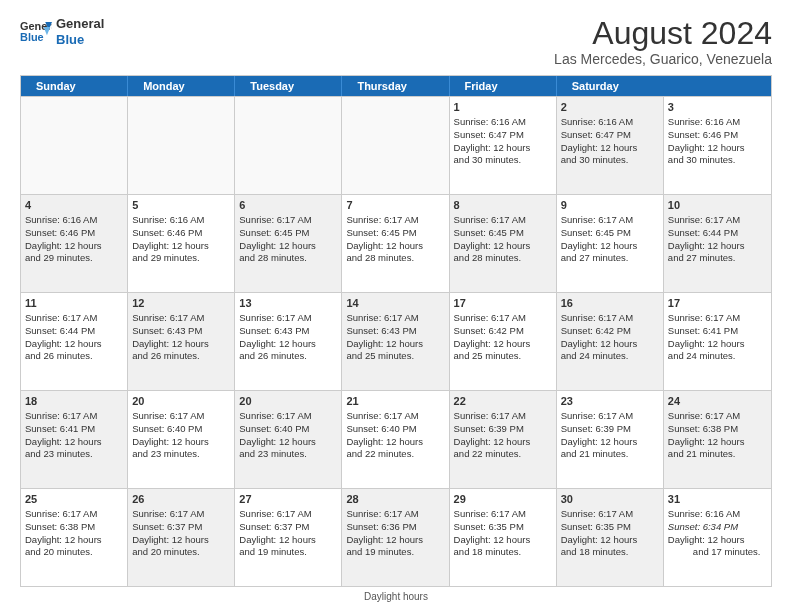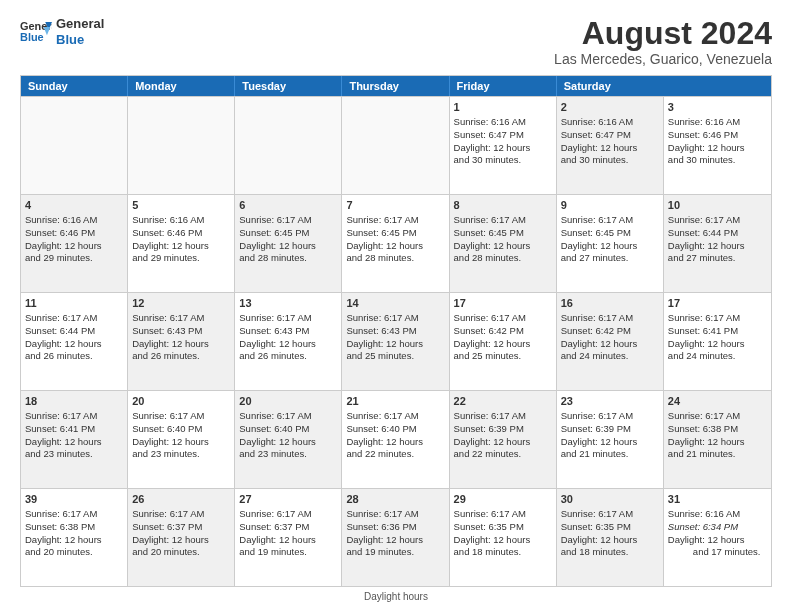--- a/index.html
+++ b/index.html
@@ -36,21 +36,21 @@
     }
     .logo-icon {
       width: 32px;
       height: 28px;
     }
     .title-block {
       text-align: right;
     }
     .main-title {
       font-size: 32px;
-      font-weight: bold;
+      font-weight: normal;
       color: #333;
       line-height: 1.1;
     }
     .subtitle {
       font-size: 14px;
       color: #555;
       text-align: right;
     }
     .calendar {
       flex: 1;
@@ -60,21 +60,21 @@
     }
     .calendar-header {
       display: grid;
       grid-template-columns: repeat(7, 1fr);
       background: #1a6bb5;
     }
     .cal-header-cell {
       color: #fff;
       font-size: 11px;
       font-weight: bold;
-      padding: 4px 7px;
+      padding: 4px 15px;
       border-right: 1px solid #3a8bd5;
     }
     .cal-header-cell:last-child {
       border-right: none;
     }
     .calendar-body {
       flex: 1;
       display: flex;
       flex-direction: column;
     }
@@ -323,21 +323,21 @@
           <div class="cal-cell shaded">
             <span class="day-num">24</span>
             <span style="display: block;">Sunrise: 6:17 AM</span>
             <span style="display: block;">Sunset: 6:38 PM</span>
             <span style="display: block;">Daylight: 12 hours</span>
             <span style="display: block;">and 21 minutes.</span>
           </div>
         </div>
         <div class="cal-row">
           <div class="cal-cell">
-            <span class="day-num">39</span>
+            <span class="day-num">25</span>
             <span style="display: block;">Sunrise: 6:17 AM</span>
             <span style="display: block;">Sunset: 6:38 PM</span>
             <span style="display: block;">Daylight: 12 hours</span>
             <span style="display: block;">and 20 minutes.</span>
           </div>
           <div class="cal-cell shaded">
             <span class="day-num">26</span>
             <span style="display: block;">Sunrise: 6:17 AM</span>
             <span style="display: block;">Sunset: 6:37 PM</span>
             <span style="display: block;">Daylight: 12 hours</span>

